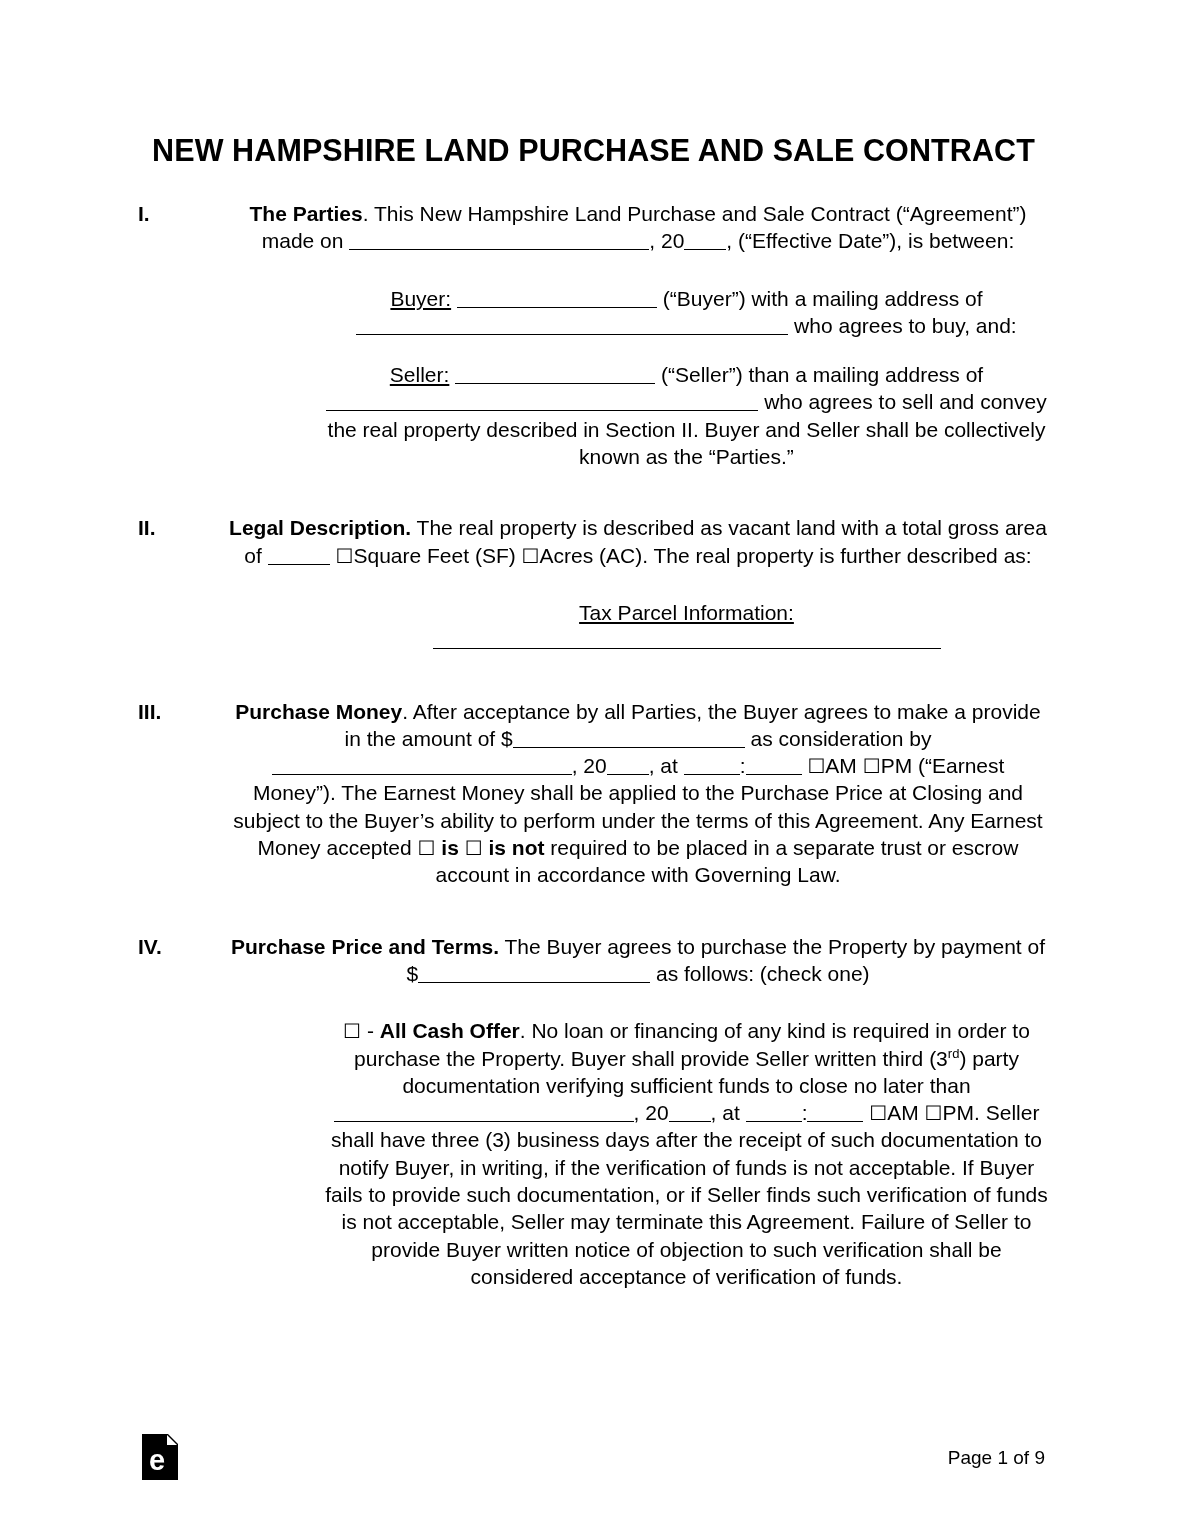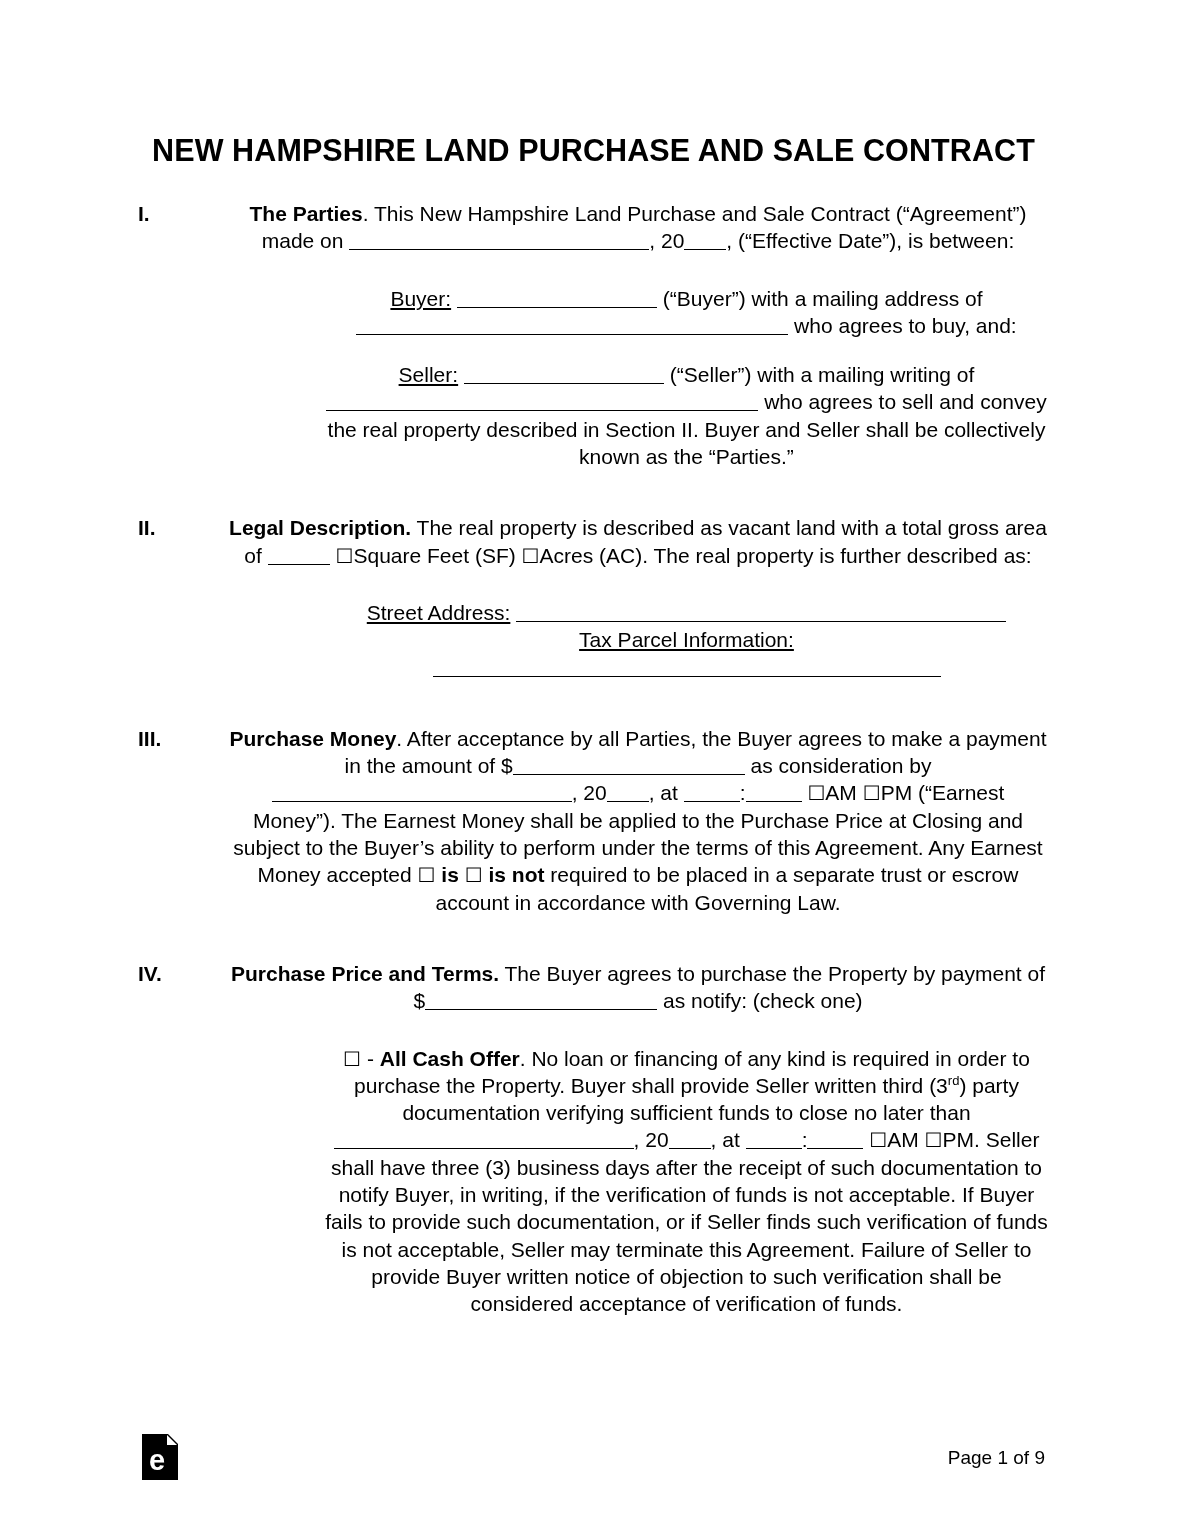--- a/index.html
+++ b/index.html
@@ -143,69 +143,65 @@
 
         <div class="indent">
           <u class="lbl">Buyer:</u>
           <span class="bl bl-m"></span><span> (“Buyer”) with a mailing address of </span><span class="bl bl-addr"></span><span> who agrees to buy, and:</span>
         </div>
 
         <div class="gap-md"></div>
 
         <div class="indent">
           <u class="lbl">Seller:</u>
-          <span class="bl bl-m"></span><span> (“Seller”) with a mailing writing of </span><span class="bl bl-addr"></span><span> who agrees to sell and convey the real property described in Section II. Buyer and Seller shall be collectively known as the “Parties.”</span>
+          <span class="bl bl-m"></span><span> (“Seller”) than a mailing address of </span><span class="bl bl-addr"></span><span> who agrees to sell and convey the real property described in Section II. Buyer and Seller shall be collectively known as the “Parties.”</span>
         </div>
       </div>
     </div>
 
     <div class="gap-md"></div>
 
     <div class="section">
       <div class="sec-num">II.</div>
       <div class="sec-body">
         <b>Legal Description.</b><span> The real property is described as vacant land with a total gross area of </span><span class="bl bl-s"></span>
         <span class="cb">☐</span><span>Square Feet (SF)</span>
         <span class="cb">☐</span><span>Acres (AC)</span><span>. The real property is further described as:</span>
 
         <div class="gap-lg"></div>
 
         <div class="indent">
-          <div>
-            <u class="lbl">Street Address:</u>
-            <span class="bl bl-street"></span>
-          </div>
           <div>
             <u class="lbl">Tax Parcel Information:</u>
             <span class="bl bl-tax"></span>
           </div>
         </div>
       </div>
     </div>
 
     <div class="gap-md"></div>
 
     <div class="section">
       <div class="sec-num">III.</div>
       <div class="sec-body">
-        <b>Purchase Money</b><span>. After acceptance by all Parties, the Buyer agrees to make a payment in the amount of $</span><span class="bl bl-l"></span><span> as consideration by </span><span class="bl bl-xl"></span><span>, 20</span><span class="bl bl-xxs"></span><span>, at </span><span class="bl bl-xs"></span><span>:</span><span class="bl bl-xs"></span>
+        <b>Purchase Money</b><span>. After acceptance by all Parties, the Buyer agrees to make a provide in the amount of $</span><span class="bl bl-l"></span><span> as consideration by </span><span class="bl bl-xl"></span><span>, 20</span><span class="bl bl-xxs"></span><span>, at </span><span class="bl bl-xs"></span><span>:</span><span class="bl bl-xs"></span>
         <span class="cb">☐</span><span>AM</span>
         <span class="cb">☐</span><span>PM</span><span> (“Earnest Money”). The Earnest Money shall be applied to the Purchase Price at Closing and subject to the Buyer’s ability to perform under the terms of this Agreement. Any Earnest Money accepted </span><span class="cb">☐</span>
         <b>is</b>
         <span class="cb">☐</span>
         <b>is not</b><span> required to be placed in a separate trust or escrow account in accordance with Governing Law.</span>
       </div>
     </div>
 
     <div class="gap-md"></div>
 
     <div class="section">
       <div class="sec-num">IV.</div>
       <div class="sec-body">
-        <b>Purchase Price and Terms.</b><span> The Buyer agrees to purchase the Property by payment of $</span><span class="bl bl-l"></span><span> as notify: (check one)</span>
+        <b>Purchase Price and Terms.</b><span> The Buyer agrees to purchase the Property by payment of $</span><span class="bl bl-l"></span><span> as follows: (check one)</span>
 
         <div class="gap-lg"></div>
 
         <div class="indent">
           <span class="cb">☐</span>
           <span>- </span><b>All Cash Offer</b><span>. No loan or financing of any kind is required in order to purchase the Property. Buyer shall provide Seller written third (3</span><sup>rd</sup><span>) party documentation verifying sufficient funds to close no later than </span><span class="bl bl-xl"></span><span>, 20</span><span class="bl bl-xxs"></span><span>, at </span><span class="bl bl-xs"></span><span>:</span><span class="bl bl-xs"></span>
           <span class="cb">☐</span><span>AM</span>
           <span class="cb">☐</span><span>PM</span><span>. Seller shall have three (3) business days after the receipt of such documentation to notify Buyer, in writing, if the verification of funds is not acceptable. If Buyer fails to provide such documentation, or if Seller finds such verification of funds is not acceptable, Seller may terminate this Agreement. Failure of Seller to provide Buyer written notice of objection to such verification shall be considered acceptance of verification of funds.</span>
         </div>
       </div>

